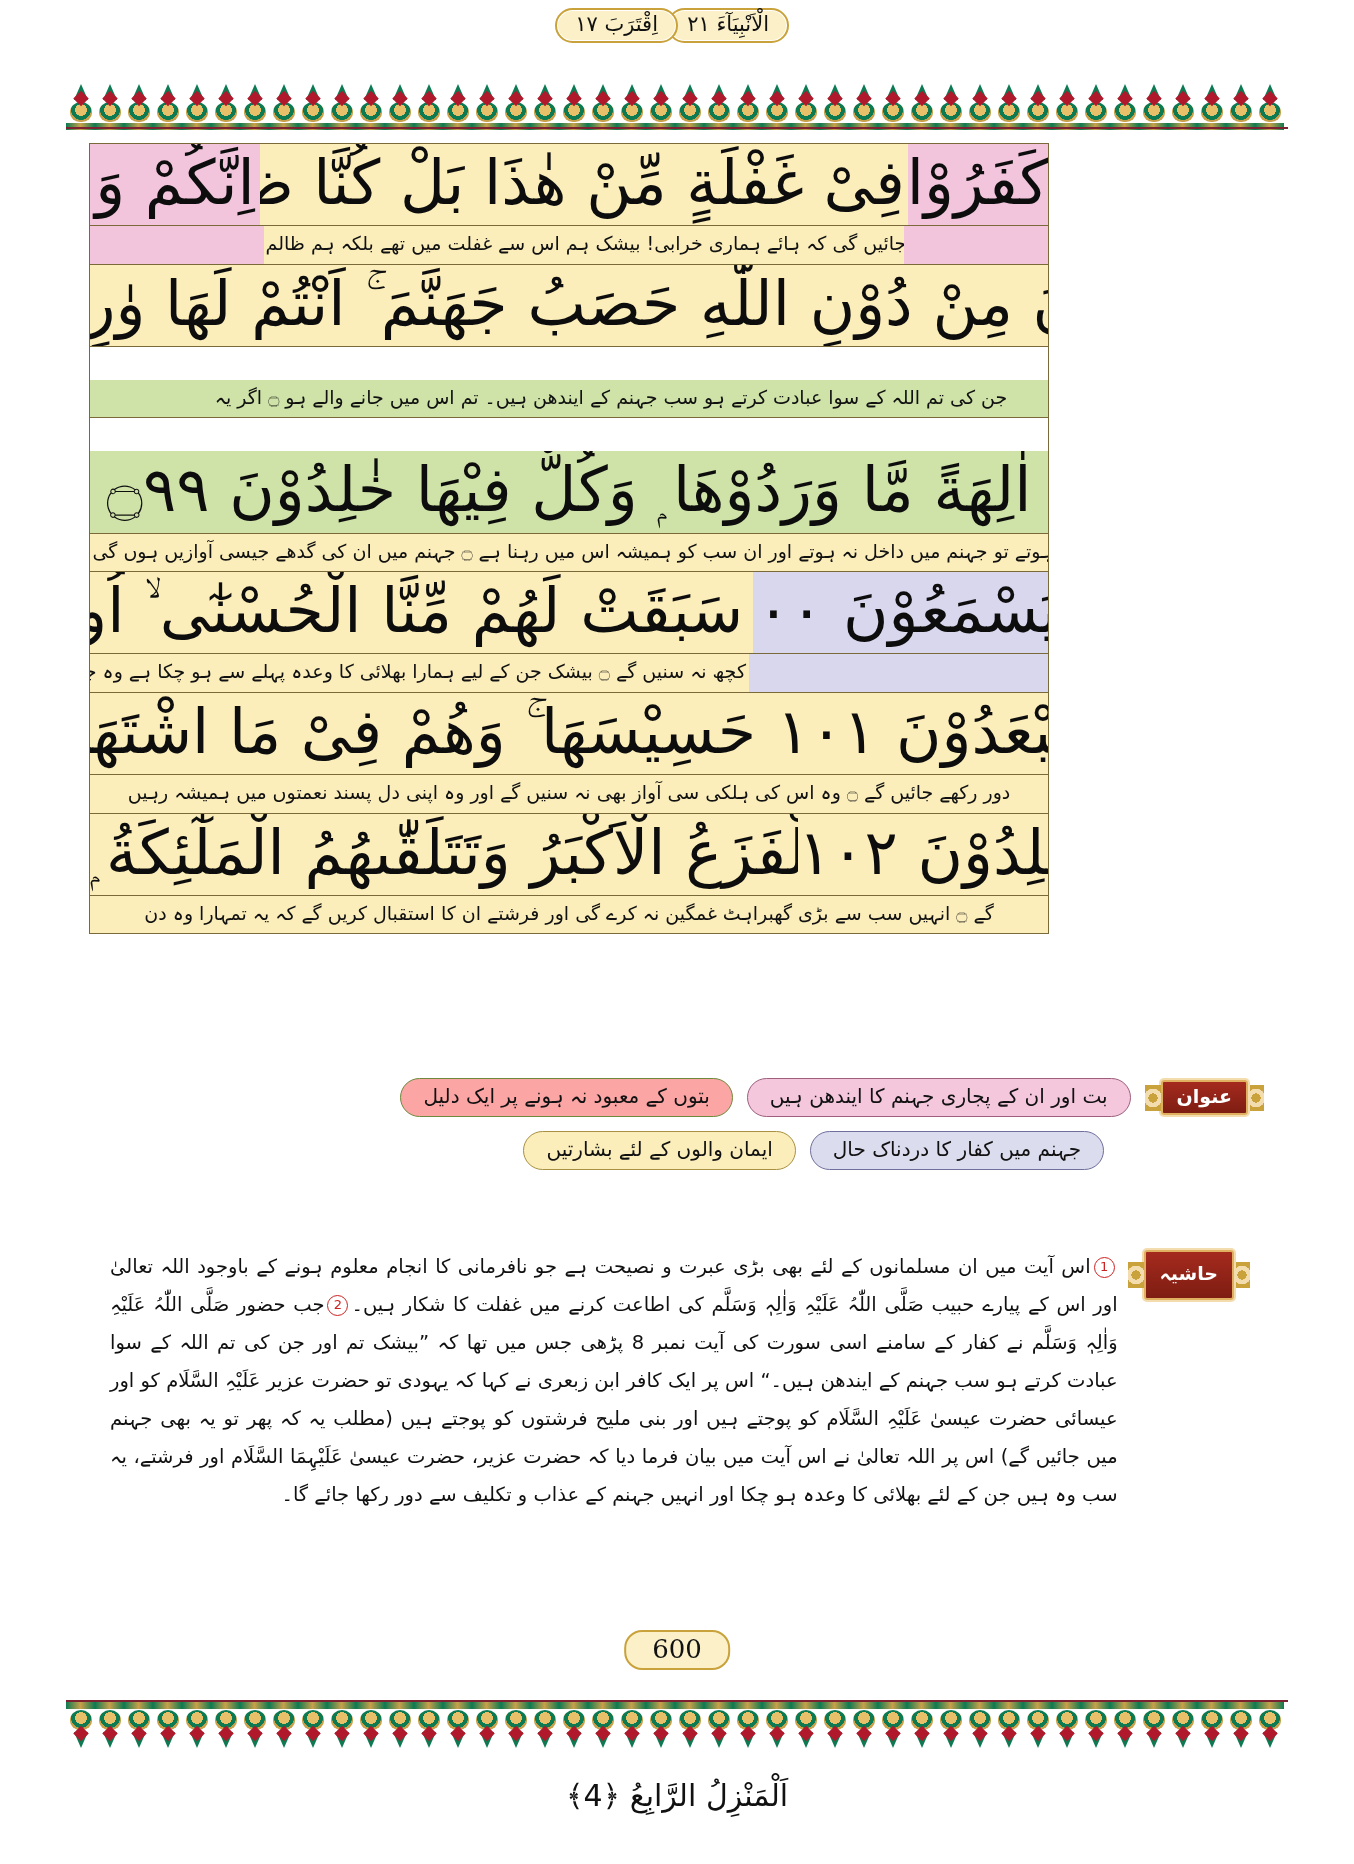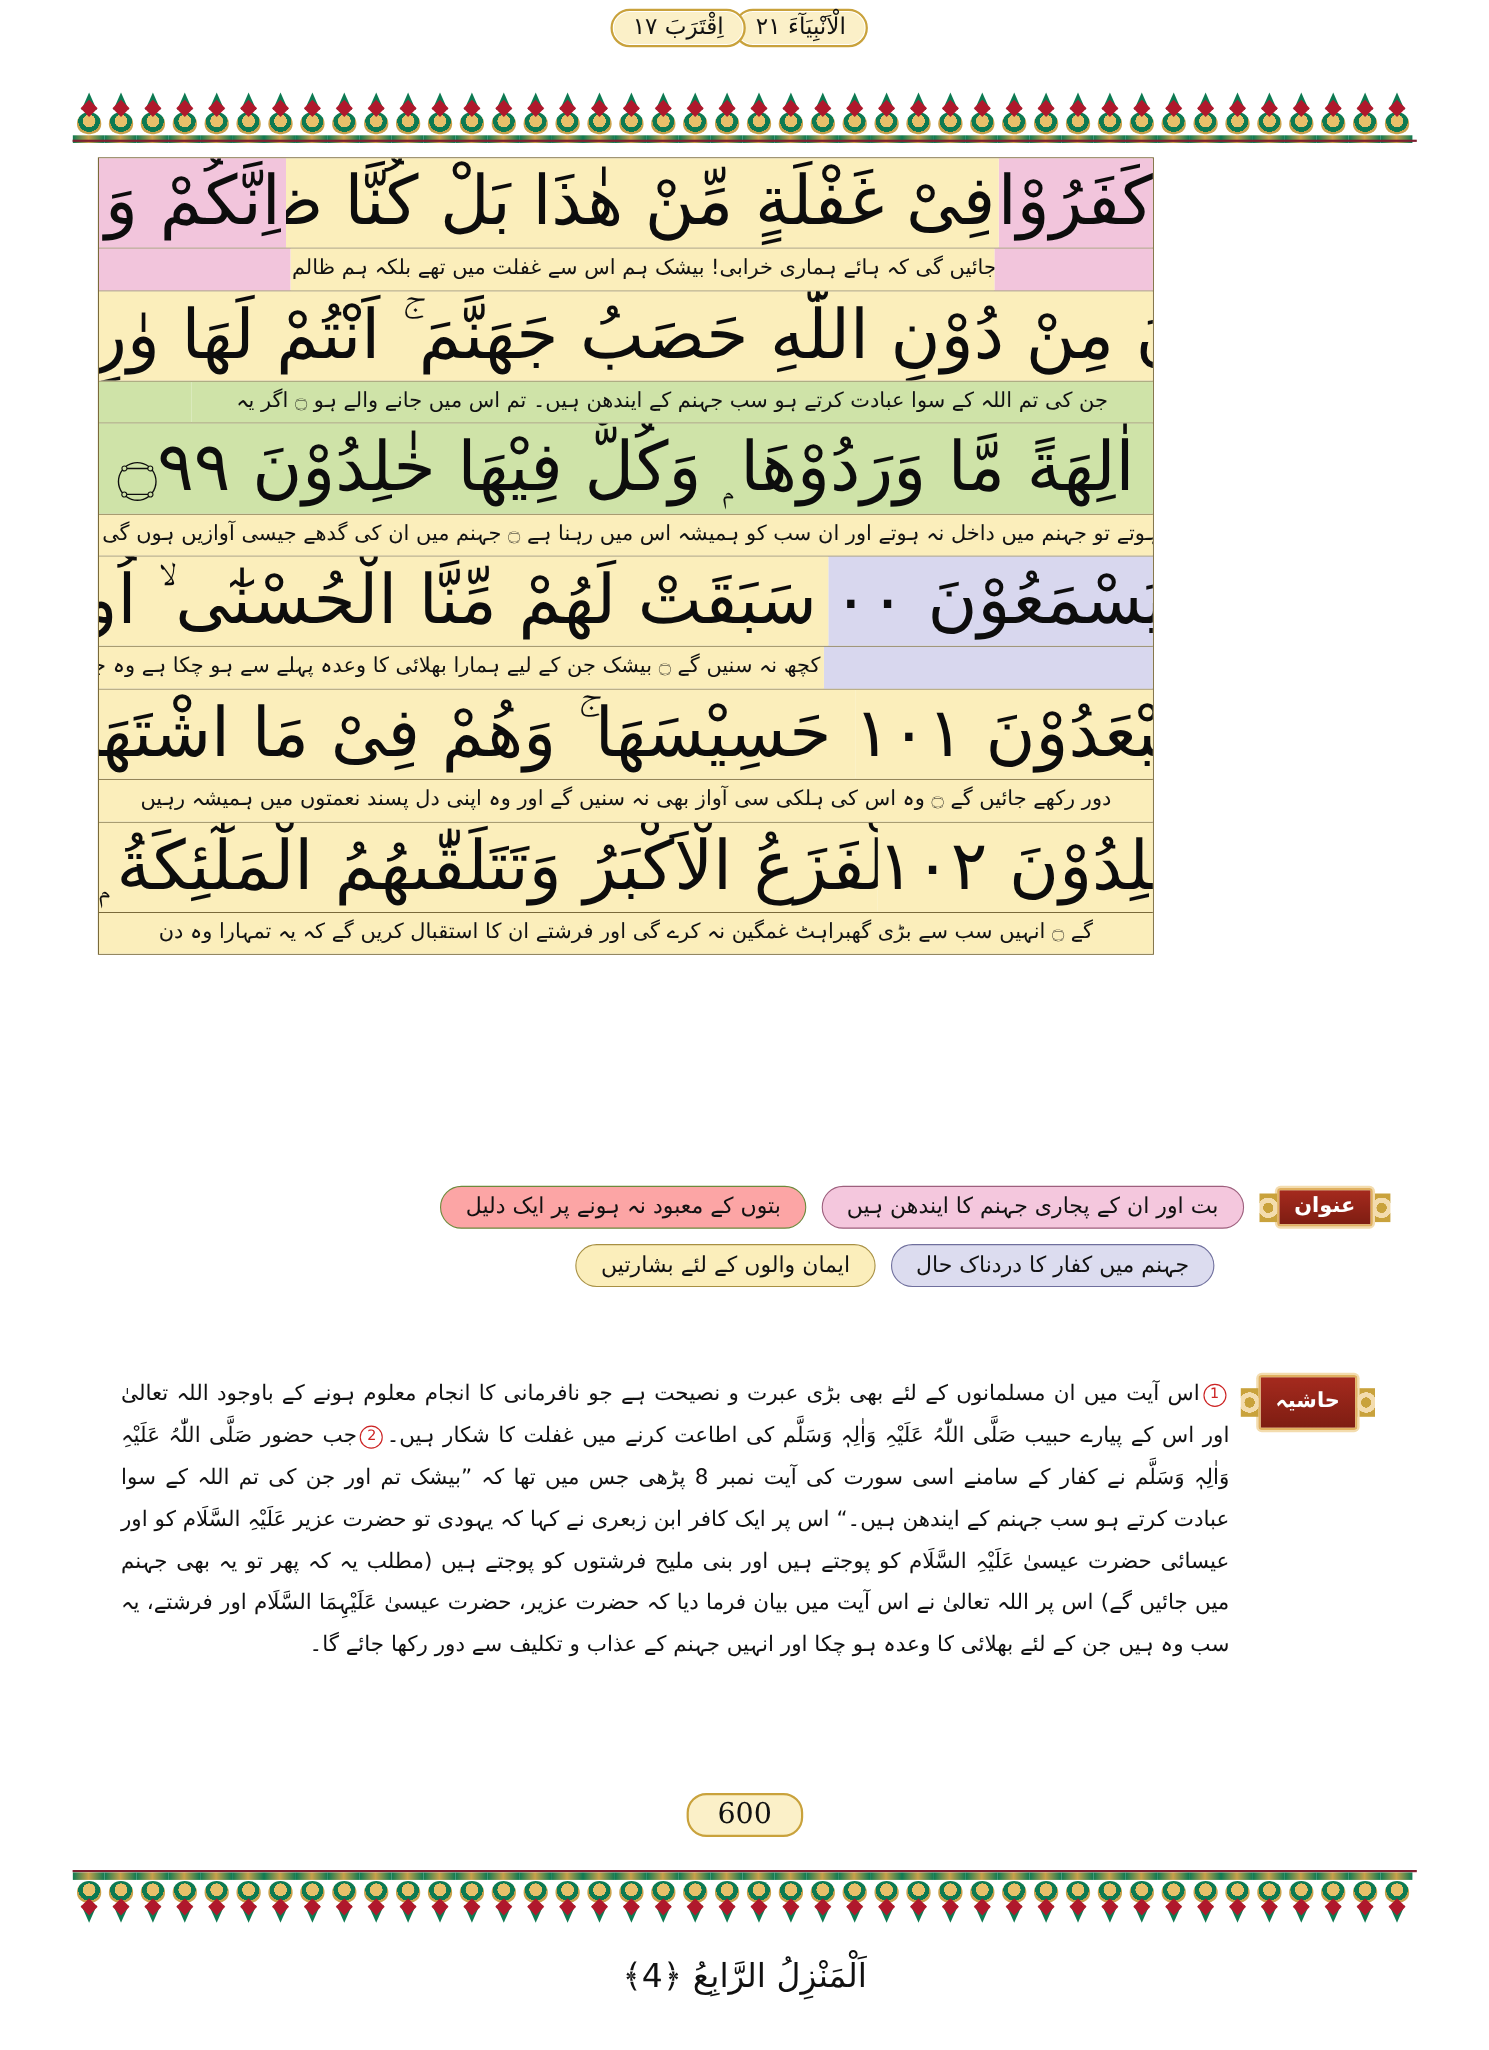--- a/index.html
+++ b/index.html
@@ -82,21 +82,21 @@
     padding:5px 12px 7px;
     color:#111;
     font-family:"DejaVu Sans","Liberation Sans",sans-serif;
     white-space:nowrap;overflow:hidden;
   }
   .seg{flex:0 0 auto;display:flex;align-items:center;justify-content:center;}
   .seg.grow{flex:1 1 auto;}
 
   .bg-cream{background:#fbeebb;}
   .bg-pink{background:#f2c5dc;}
-  .bg-green{background:#cfe3a8;}
+  .bg-green{background:#cfe3a8;margin-top:33px;}
   .bg-lilac{background:#d8d7ee;}
 
   
   .topics{position:absolute;left:89px;top:1078px;width:1175px;direction:rtl;}
   .topic-row{display:flex;justify-content:flex-start;align-items:center;gap:14px;margin-bottom:14px;direction:rtl;}
   .pill{
     border-radius:22px;
     padding:5px 22px 8px;
     font-size:20px;line-height:1.2;
     direction:rtl;white-space:nowrap;

